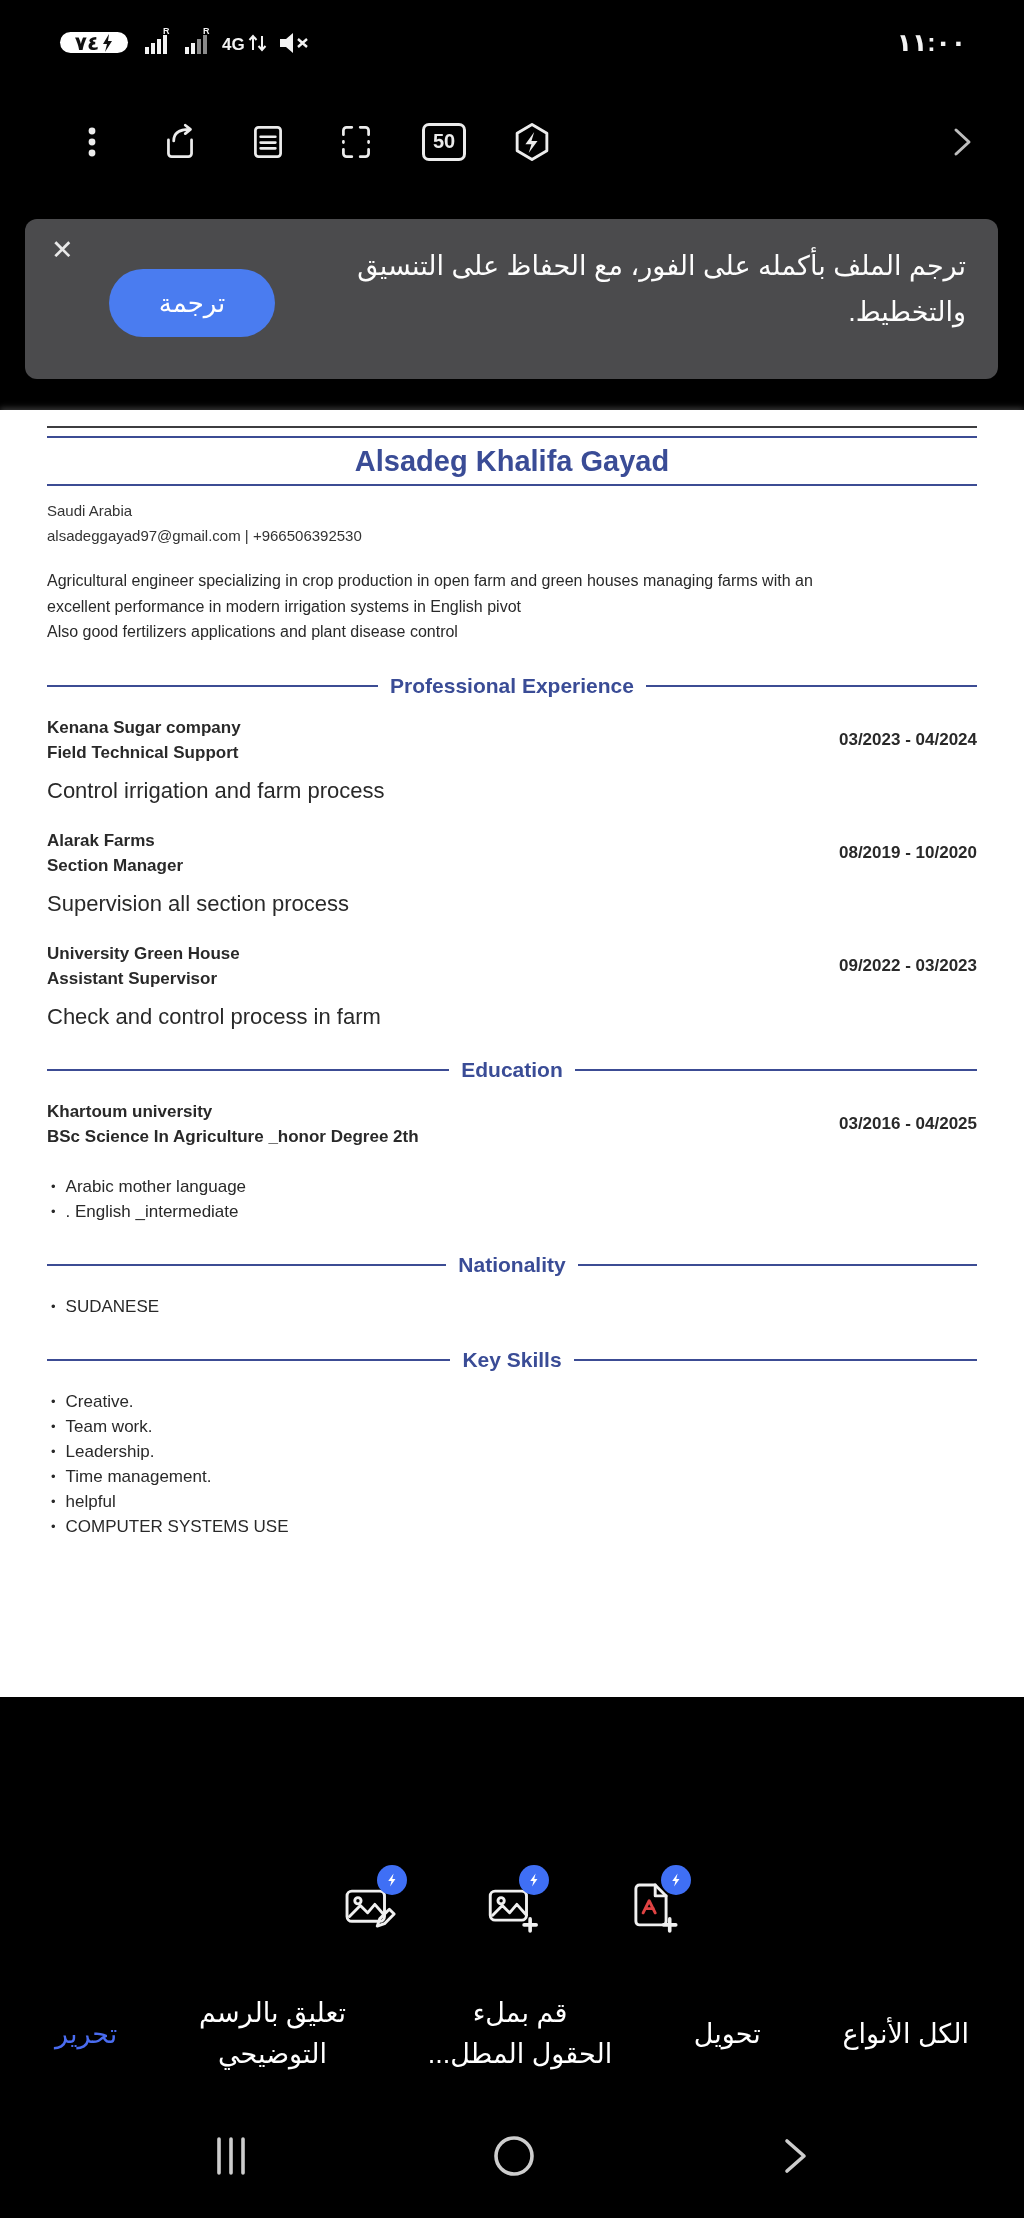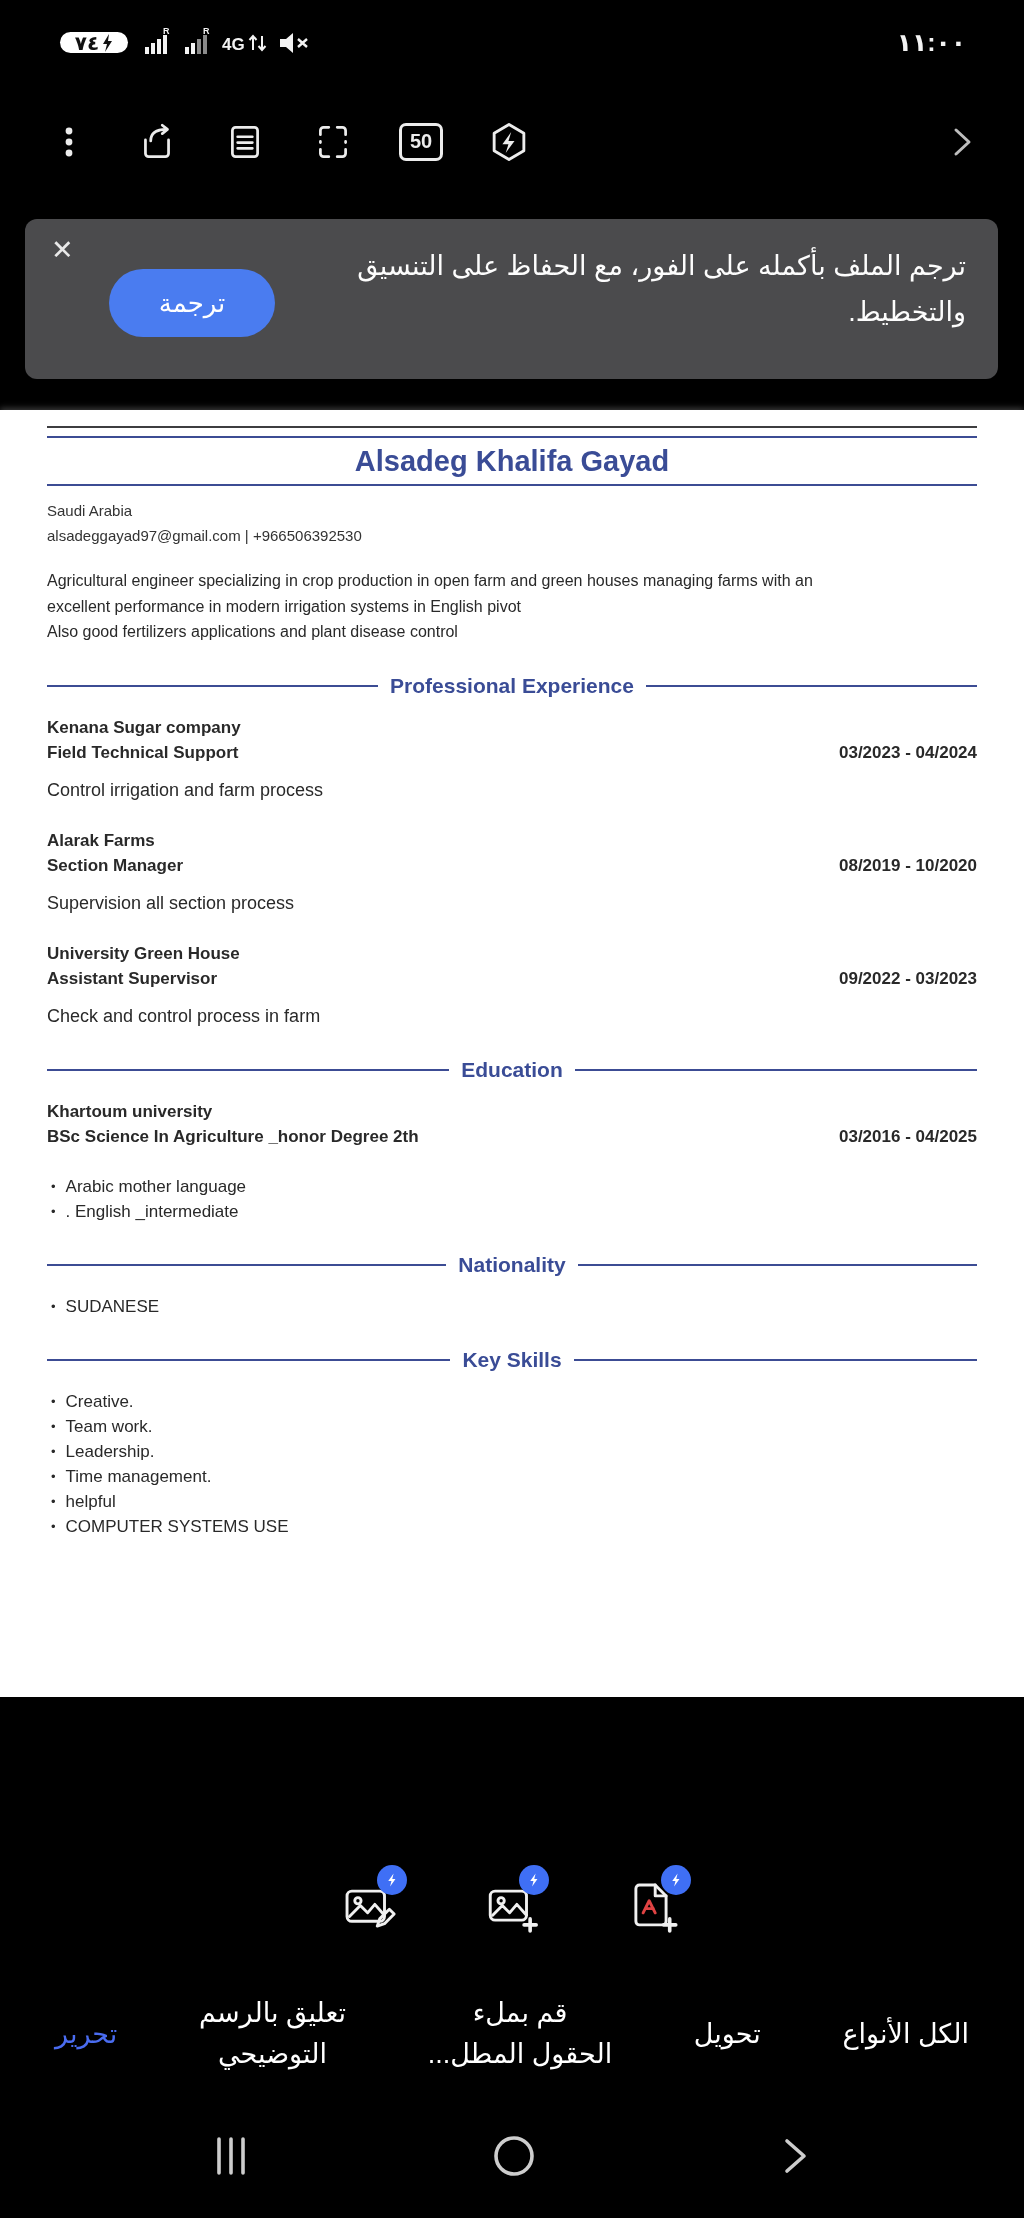--- a/index.html
+++ b/index.html
@@ -7,21 +7,21 @@
   body { font-family:"Liberation Sans","DejaVu Sans",sans-serif; }
   .screen { position:relative; width:1024px; height:2218px; background:#000; overflow:hidden; margin:0 auto; }
 
   
   .status-bar { position:absolute; top:0; left:0; width:100%; height:85px; display:flex; align-items:center; padding:0 58px 0 60px; color:#f3f3f3; }
   .battery-pill { background:#fff; color:#111; width:68px; height:21px; border-radius:18px; display:flex; align-items:center; justify-content:center; gap:3px; font-size:20px; font-weight:bold; }
   .sb-icons { display:flex; align-items:center; gap:10px; margin-left:14px; }
   .sb-time { margin-left:auto; font-size:25px; font-weight:bold; letter-spacing:1px; }
 
   
-  .toolbar { position:absolute; top:85px; left:0; width:100%; height:113px; display:flex; align-items:center; padding-left:47px; gap:44px; }
+  .toolbar { position:absolute; top:85px; left:0; width:100%; height:113px; display:flex; align-items:center; padding-left:70px; gap:44px; }
   .tbtn { width:44px; height:44px; display:flex; align-items:center; justify-content:center; }
   .page-badge { width:44px; height:38px; border:3px solid #ececec; border-radius:7px; color:#ececec; font-size:20px; font-weight:bold; display:flex; align-items:center; justify-content:center; }
   .tbtn.more { margin-left:auto; margin-right:40px; }
 
   
   .tooltip { position:absolute; left:25px; top:219px; width:973px; height:160px; background:#4b4b4d; border-radius:12px; color:#fff; box-shadow:0 6px 18px rgba(0,0,0,.55); }
   .tooltip-close { position:absolute; left:26px; top:18px; font-size:27px; color:#e9e9e9; cursor:pointer; line-height:1; }
   .tooltip-msg { position:absolute; right:32px; top:24px; width:668px; direction:rtl; text-align:right; font-size:27px; line-height:46px; color:#fdfdfd; }
   .translate-btn { position:absolute; left:84px; top:50px; width:166px; height:68px; border-radius:34px; background:var(--accent-blue,#4a7cf0); color:#fff; font-size:26px; display:flex; align-items:center; justify-content:center; }
 
@@ -29,24 +29,24 @@
   .doc { position:absolute; top:410px; left:0; width:1024px; height:1287px; background:#fff; color:#292929; padding:16px 47px 0 47px; box-shadow:0 -2px 6px rgba(120,120,120,.5); }
   .doc-top-rule { height:2px; background:#3e3e40; margin-bottom:8px; }
   .name-block { border-top:2px solid var(--doc-rule-blue,#3c4c94); border-bottom:2px solid var(--doc-rule-blue,#3c4c94); padding:6px 0; text-align:center; }
   .name { font-size:29px; font-weight:bold; color:var(--heading-blue,#3a4c96); line-height:34px; }
   .centered-info { text-align:left; margin-top:12px; font-size:15px; line-height:25px; color:#333; }
   .summary { margin-top:20px; font-size:16px; line-height:25.5px; }
   .sec-heading { display:flex; align-items:center; gap:12px; margin:26px 0 14px 0; height:30px; }
   .sec-heading .rule { flex:1; height:2px; background:var(--doc-rule-blue,#3c4c94); }
   .sec-heading .label { font-size:21px; font-weight:bold; color:var(--heading-blue,#3a4c96); white-space:nowrap; }
   .entry { margin-bottom:25px; }
-  .entry-head { display:flex; justify-content:space-between; align-items:flex-end; }
+  .entry-head { display:flex; justify-content:space-between; align-items:center; }
   .entry-lines div { font-size:17px; font-weight:bold; line-height:25px; }
   .entry-dates { font-size:17px; font-weight:bold; line-height:25px; white-space:nowrap; }
-  .entry-desc { margin-top:13px; font-size:18px; line-height:25px; font-weight:normal; }
+  .entry-desc { margin-top:13px; font-size:22px; line-height:25px; font-weight:normal; }
   .bullet-list { margin-top:0; }
   .bullet-item { display:flex; align-items:flex-start; font-size:17px; line-height:25px; }
   .bullet-item .dot { font-size:13px; margin:0 10px 0 4px; line-height:25px; }
 
   
   .bottom-panel { position:absolute; top:1697px; left:0; width:100%; height:521px; background:#000; }
   .action-row { position:absolute; top:182px; left:0; width:100%; display:flex; justify-content:center; gap:84px; }
   .action-icon { position:relative; width:58px; height:58px; }
   .action-icon .badge { position:absolute; top:-14px; right:-8px; width:30px; height:30px; border-radius:50%; background:var(--badge-blue,#3f6ff5); display:flex; align-items:center; justify-content:center; }
   .tabs-row { position:absolute; top:282px; left:0; width:100%; height:110px; direction:rtl; display:flex; justify-content:space-between; align-items:center; padding:0 55px; }

